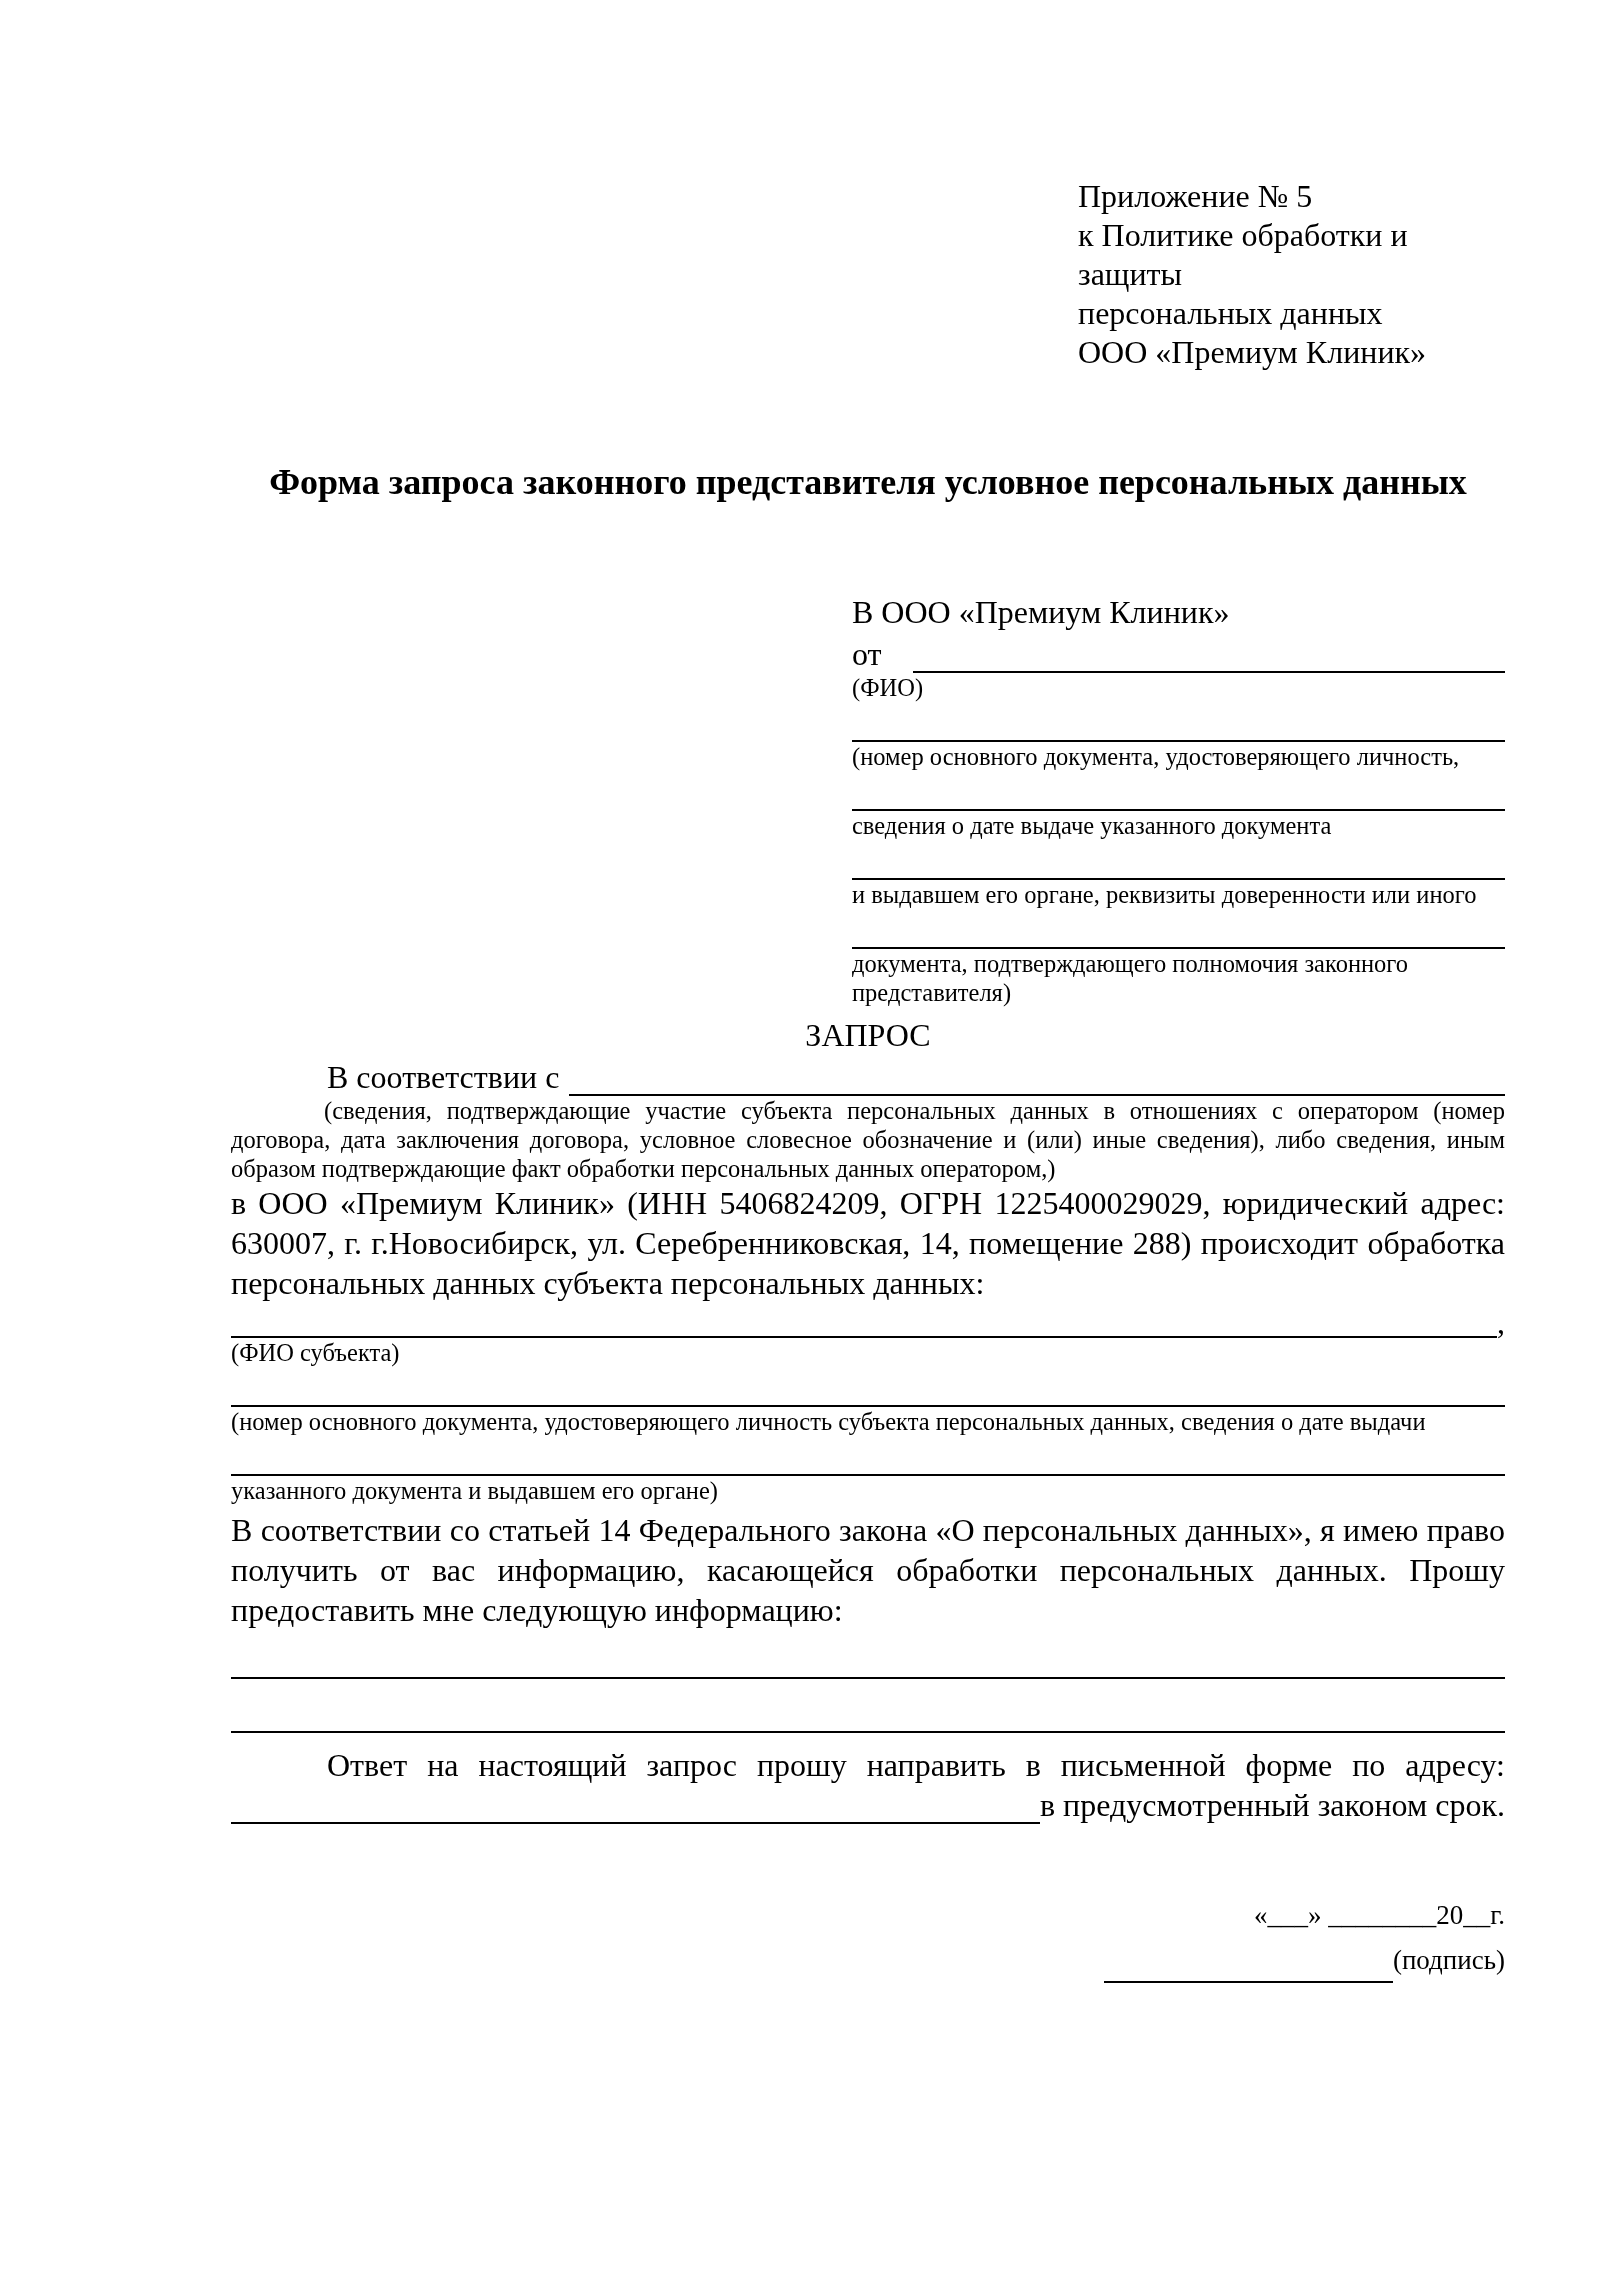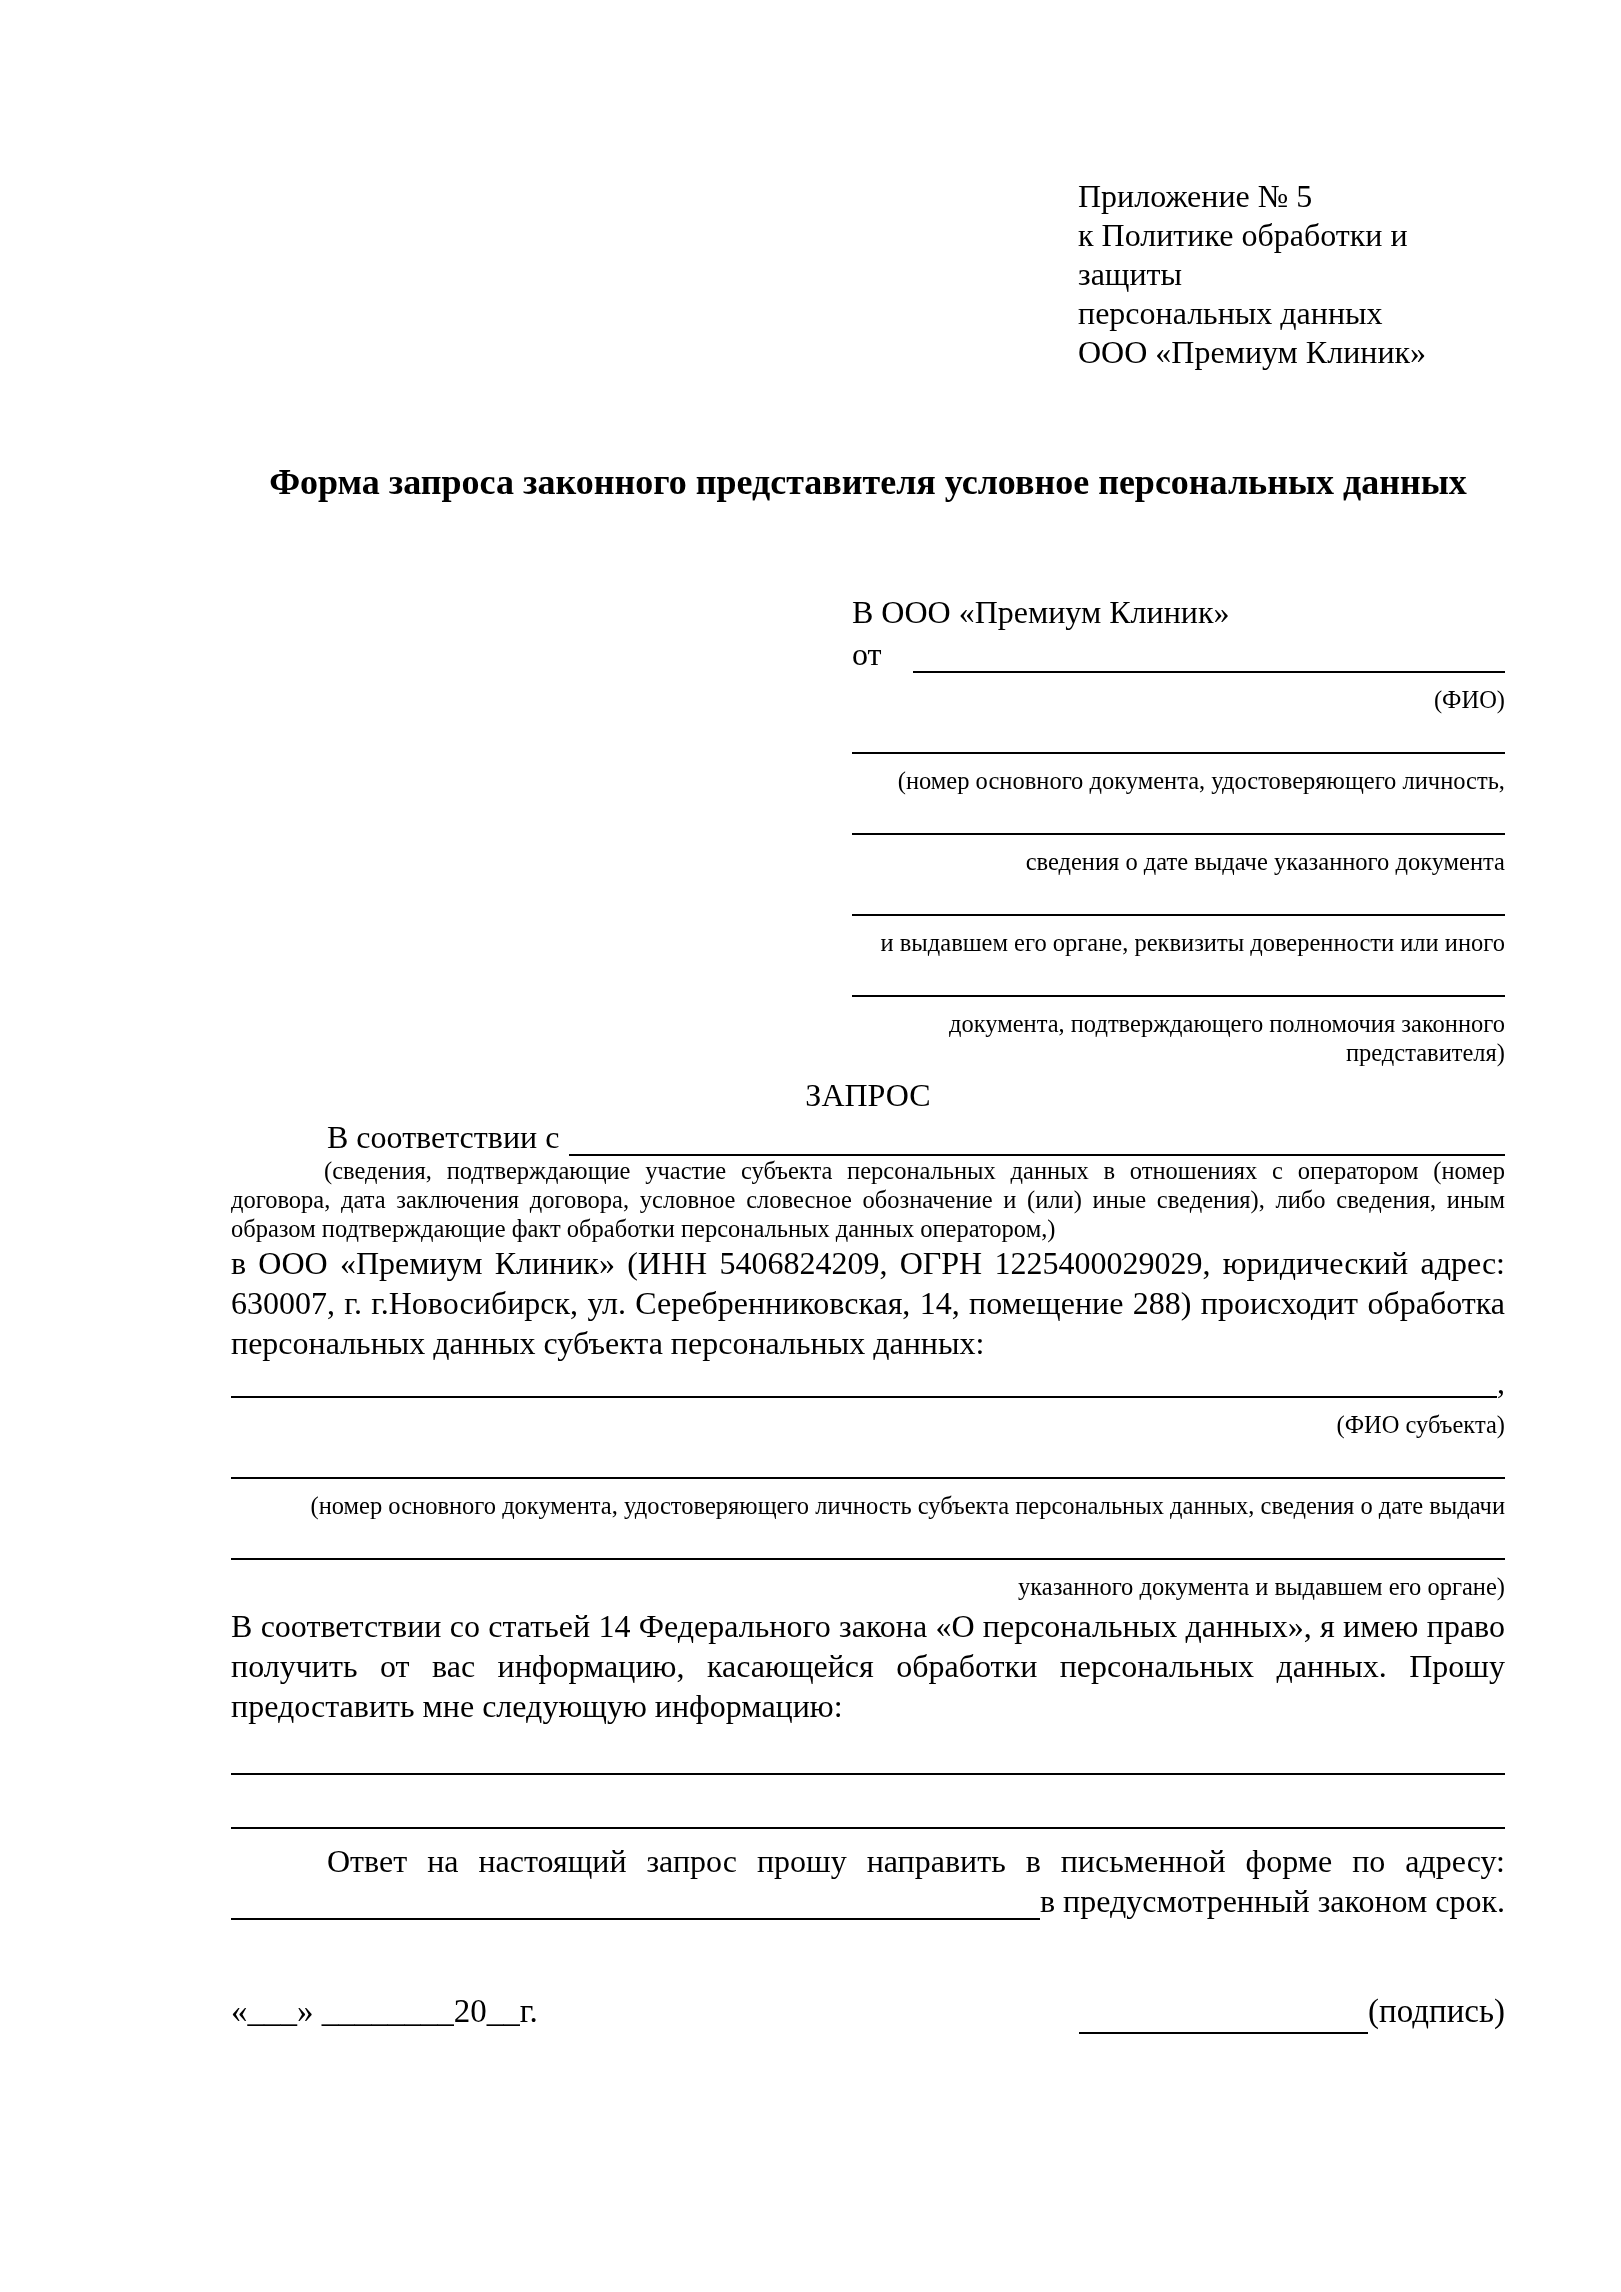--- a/index.html
+++ b/index.html
@@ -51,21 +51,21 @@
     border-bottom: 2.9px solid #000;
     min-height: 1px;
   }
   .from-row { height: 39px; gap: 24px; }
   .from-row .fill-line { margin-left: 7.8px; }
 
   .caption {
     font-size: 24.5px;
     line-height: 29px;
   }
-  .caption.center { text-align: right; margin-top: 12px; }
+  .caption.center { text-align: left; }
   .cap-gap { margin-bottom: 4.9px; }
 
   .blank-line {
     height: 35px;
     border-bottom: 2.9px solid #000;
   }
 
   .request-heading {
     margin-top: 7.8px;
     font-size: 32px;
@@ -100,22 +100,23 @@
   .standalone-2 { margin-top: 19.6px; height: 35px; }
 
   .answer-par { margin-top: 11.8px; }
   .answer-row { height: 39px; font-size: 32px; }
 
   .signature-row {
     margin-top: 69px;
     display: flex;
     justify-content: space-between;
     align-items: flex-end;
-    font-size: 33px;
+    font-size: 27px;
     line-height: 45px;
+    flex-direction: column;
   }
   .sig-right { display: flex; align-items: flex-end; }
   .sig-line {
     display: inline-block;
     width: 289px;
     border-bottom: 2.9px solid #000;
     height: 39px;
   }
 </style>
 </head>

